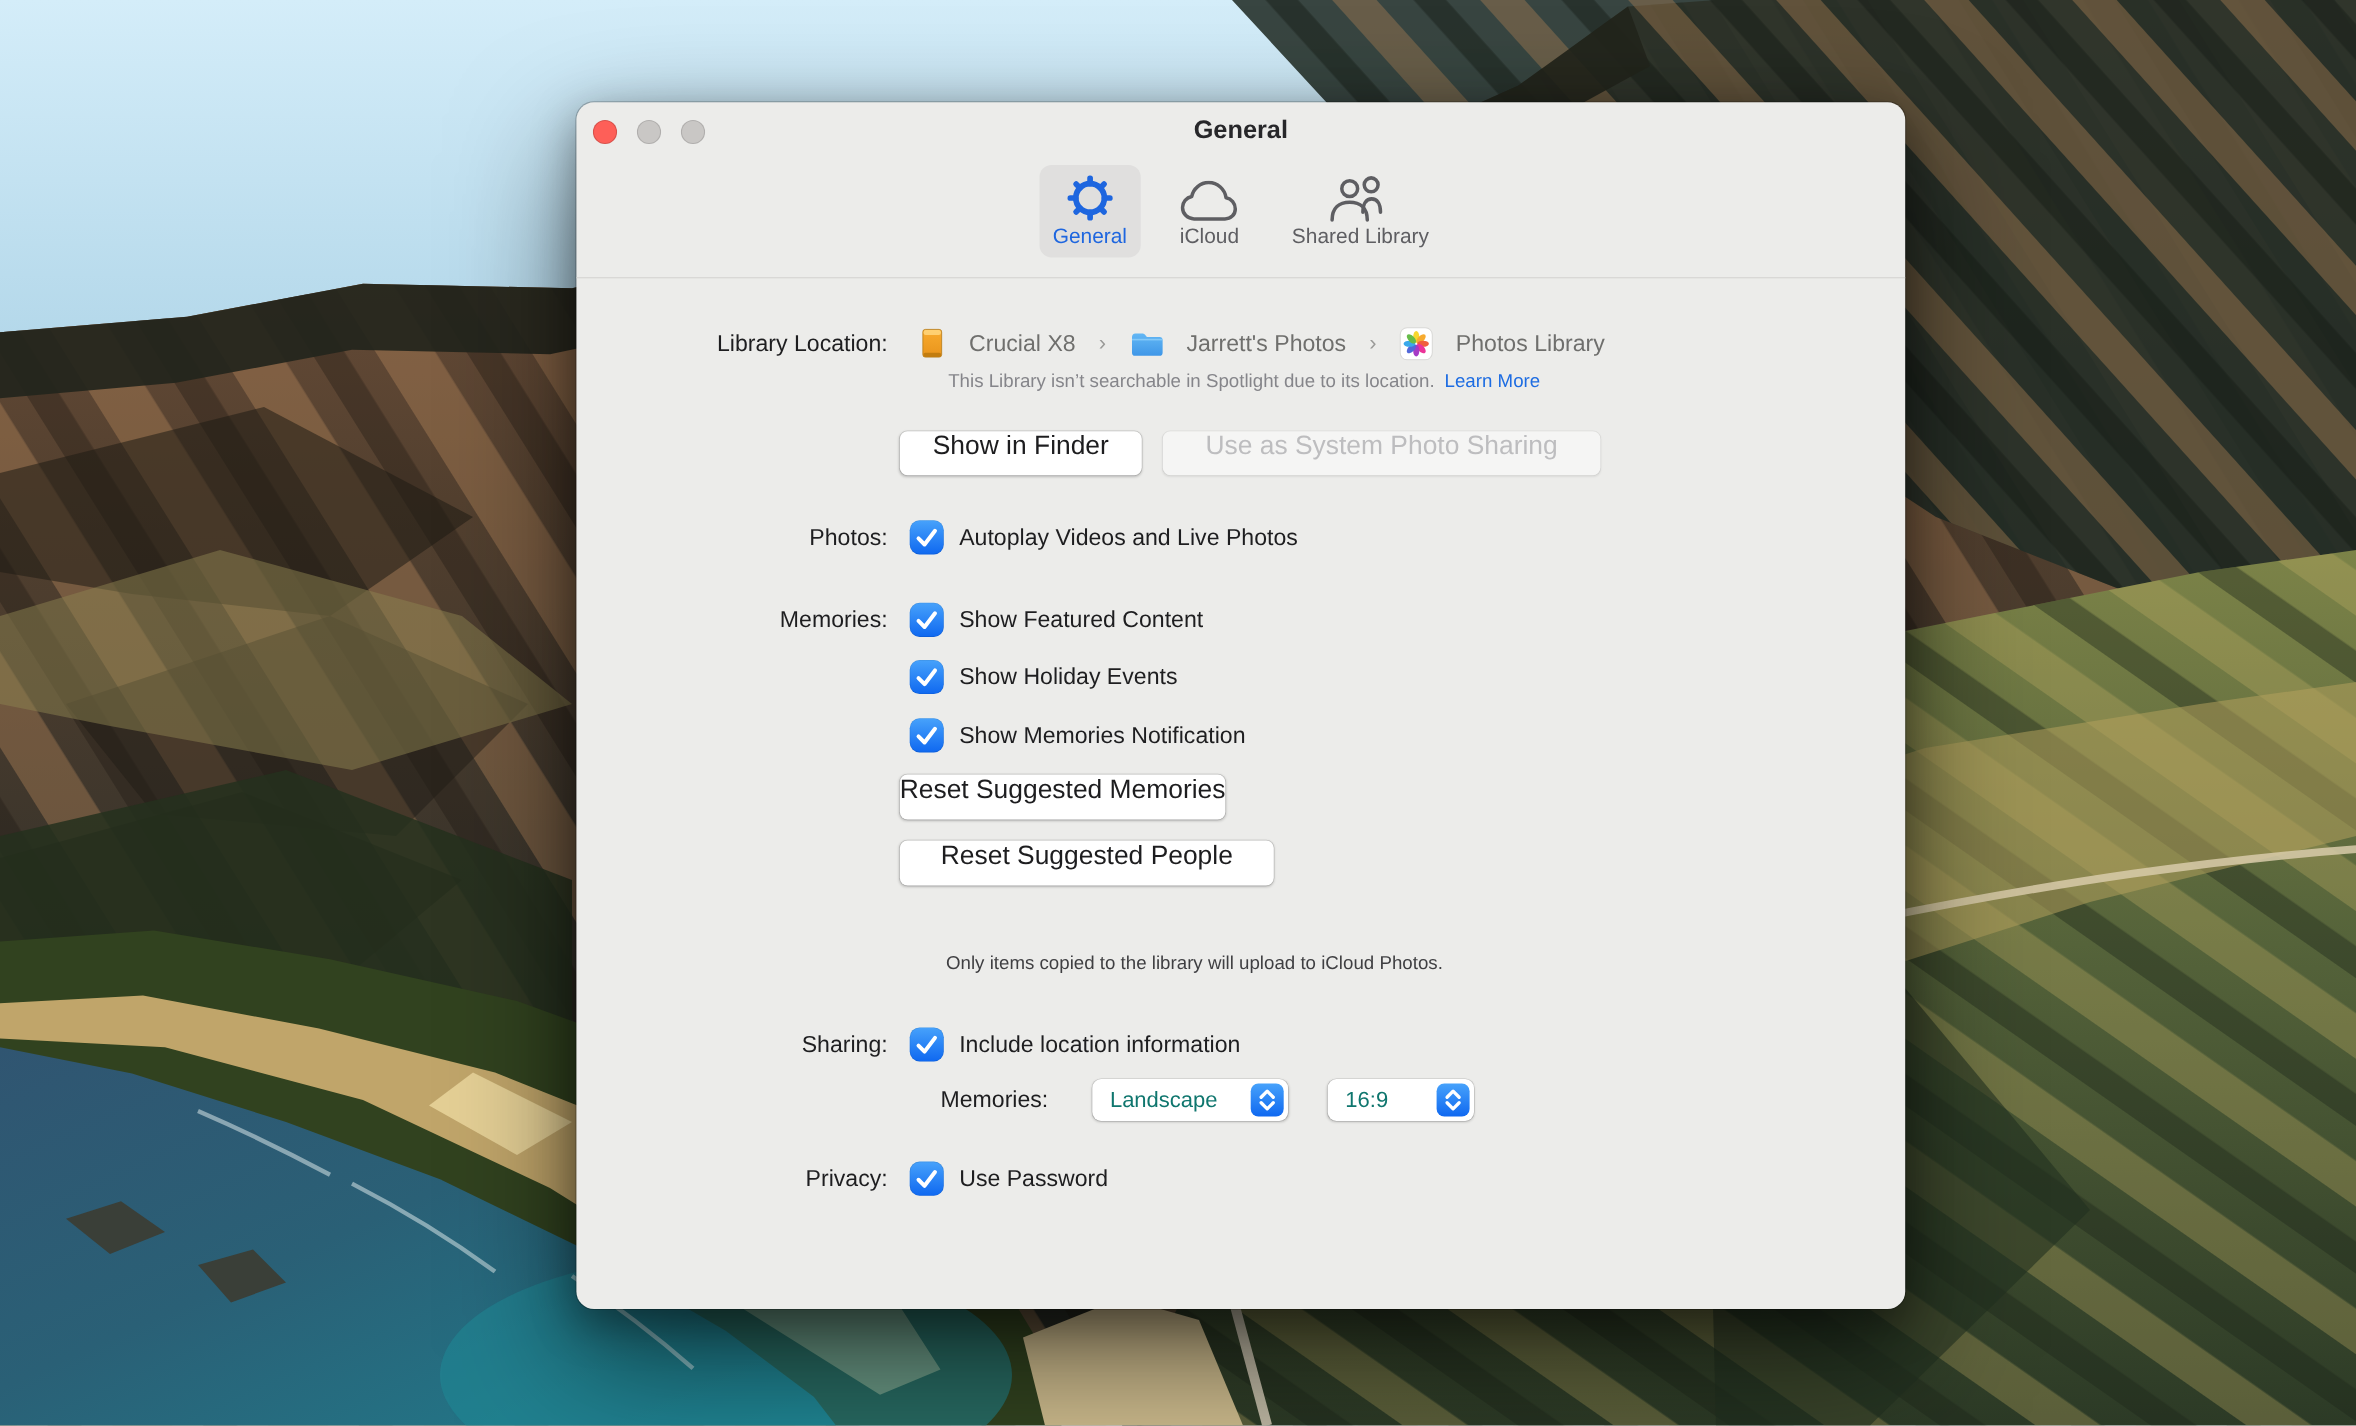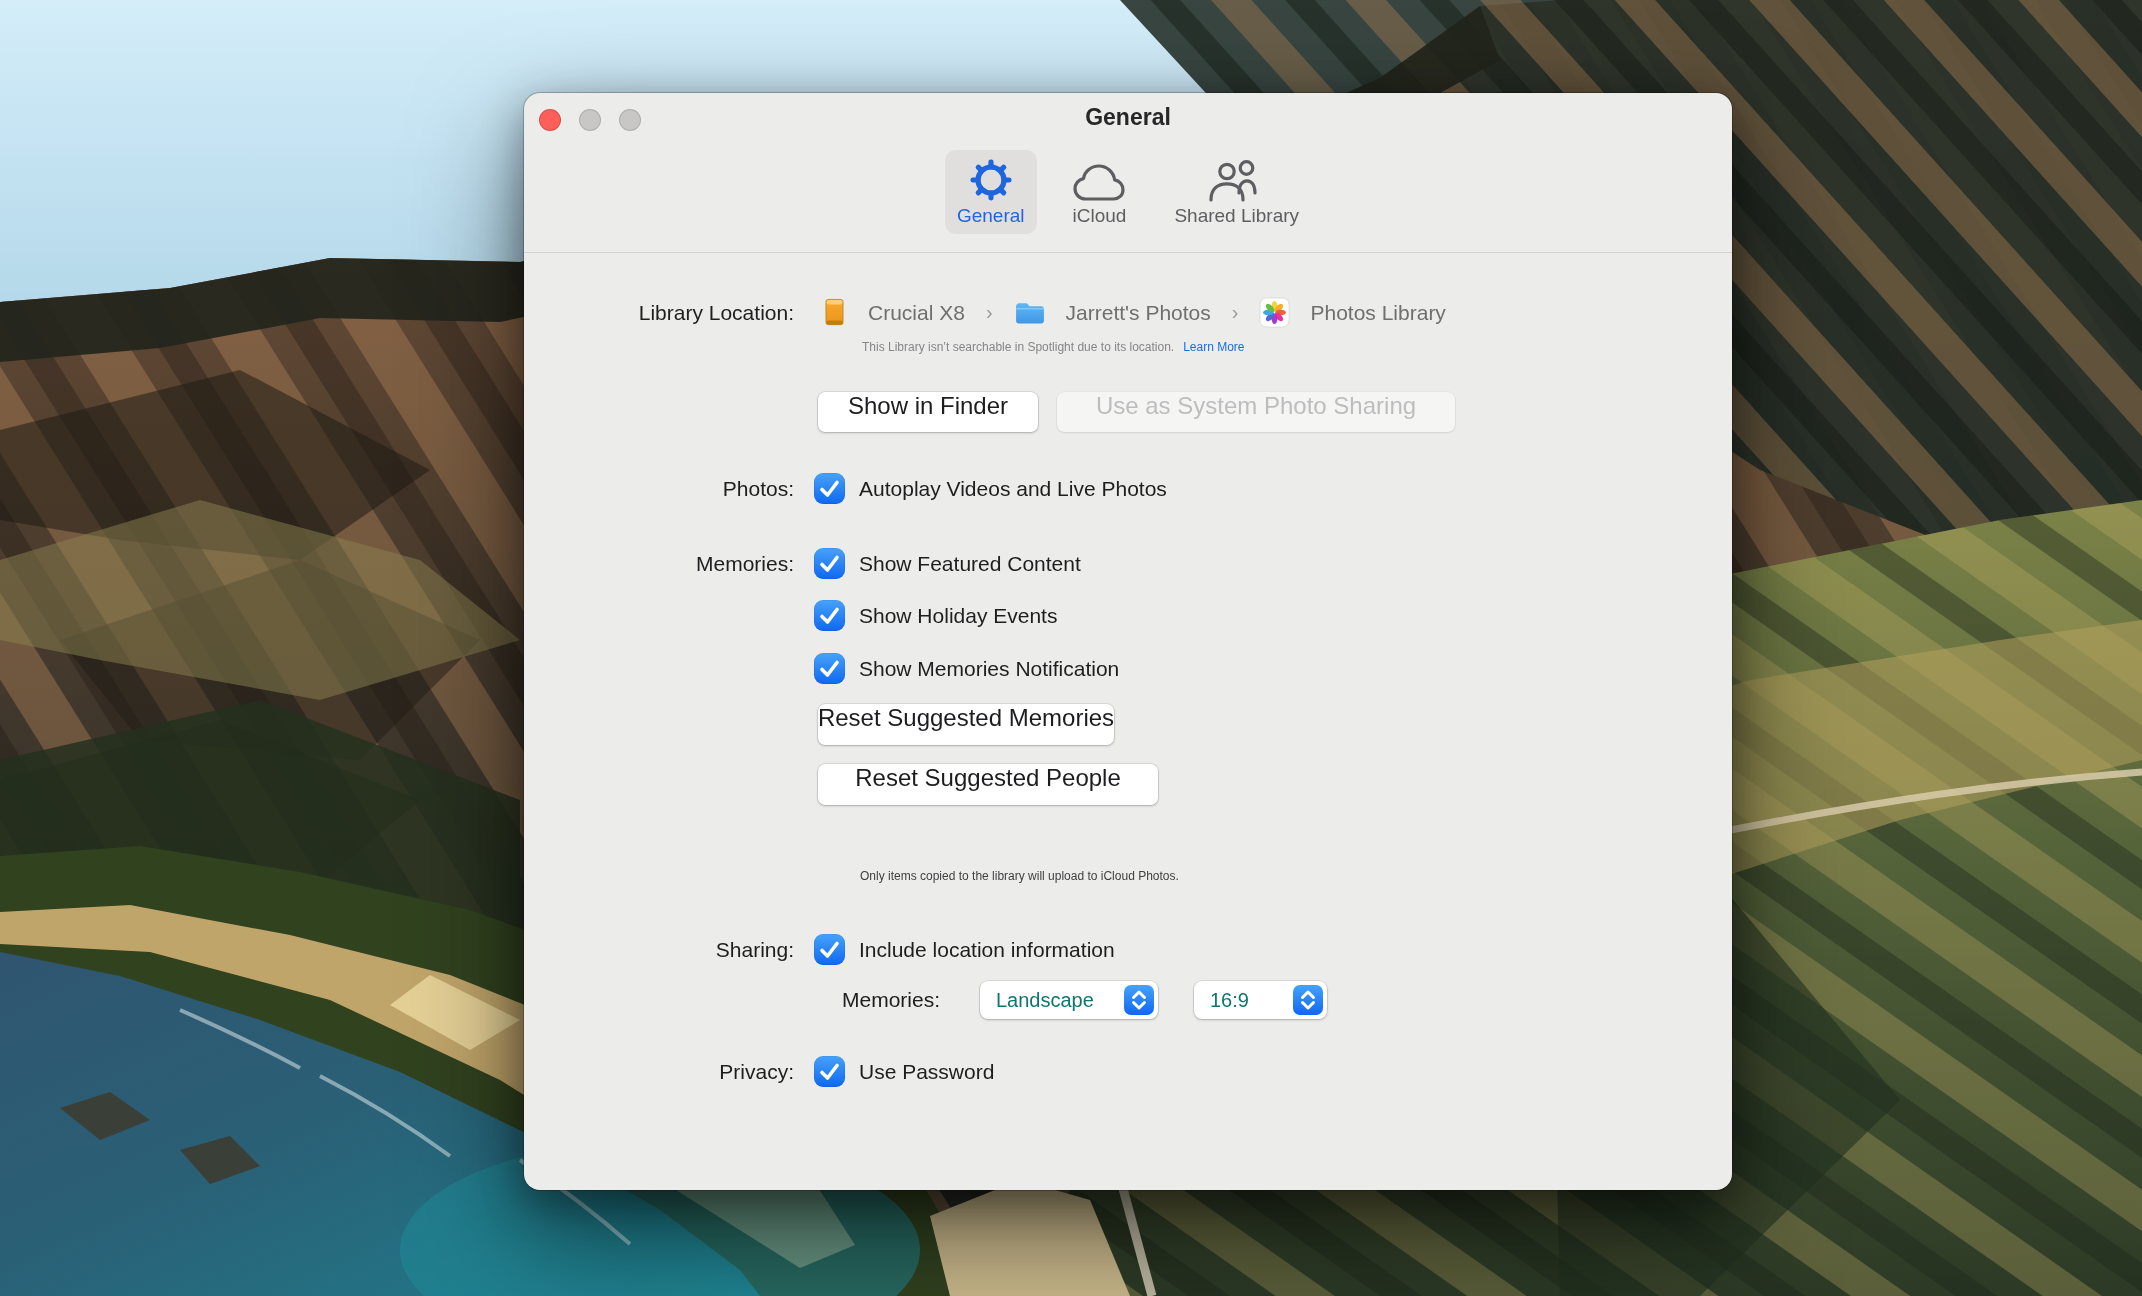--- a/index.html
+++ b/index.html
@@ -20,30 +20,30 @@
   .tabs{position:absolute;top:57px;left:0;width:100%;display:flex;
     justify-content:center;align-items:flex-end;gap:24px;}
   .tab{display:flex;flex-direction:column;align-items:center;justify-content:flex-end;
     padding:8px 12px 7px;border-radius:11px;gap:3px;}
   .tab .lab{font-size:19px;color:#5e5e62;line-height:22px;white-space:nowrap;}
   .tab.sel{background:#e0dfde;}
   .tab.sel .lab{color:#1e66df;}
   .tab .ic{height:44px;display:flex;align-items:flex-end;justify-content:center;}
   .divider{position:absolute;left:0;top:159px;width:100%;height:1px;background:#d4d3d1;}
   
-  .row{position:absolute;left:0;width:100%;height:34px;font-size:21px;color:#1e1e20;}
+  .row{position:absolute;left:13px;width:100%;height:34px;font-size:21px;color:#1e1e20;}
   .rlabel{position:absolute;right:938px;top:0;line-height:31px;white-space:nowrap;color:#1e1e20;}
   .cb{position:absolute;left:290px;top:0;width:31px;height:31px;border-radius:9px;
     background:linear-gradient(180deg,#47a2fb,#0f68f0);
     box-shadow:inset 0 0 0 .5px rgba(0,0,0,.12);}
   .cbl{position:absolute;left:335px;top:0;line-height:31px;white-space:nowrap;}
   .crumbs{position:absolute;left:297px;top:0;display:flex;align-items:center;gap:20px;
     color:#6f6f6d;line-height:31px;white-space:nowrap;}
   .crumbs .sep{color:#9a9a98;font-size:20px;padding:0 1px;}
-  .note{position:absolute;font-size:12px;color:#85858a;white-space:nowrap;line-height:28px;}
+  .note{position:absolute;font-size:17px;color:#85858a;white-space:nowrap;line-height:28px;}
   .note.dark{color:#3f3f42;}
   .link{color:#1d6ce2;margin-left:9px;}
   .btn{position:absolute;height:40px;background:#fff;border-radius:7px;
     display:flex;justify-content:center;font-size:24px;color:#1d1d1f;
     box-shadow:0 0 0 .6px rgba(0,0,0,.14), 0 1px 2.5px rgba(0,0,0,.22);white-space:nowrap;}
   .btn.disabled{background:#f5f5f4;color:#bdbdbf;
     box-shadow:0 0 0 .6px rgba(0,0,0,.06), 0 1px 2px rgba(0,0,0,.08);}
   .popup{position:absolute;height:38px;background:#fff;border-radius:8px;
     box-shadow:0 0 0 .6px rgba(0,0,0,.14), 0 1px 2.5px rgba(0,0,0,.22);}
   .popup .ptext{position:absolute;left:16px;top:0;line-height:38px;font-size:20px;color:#0f766e;}

